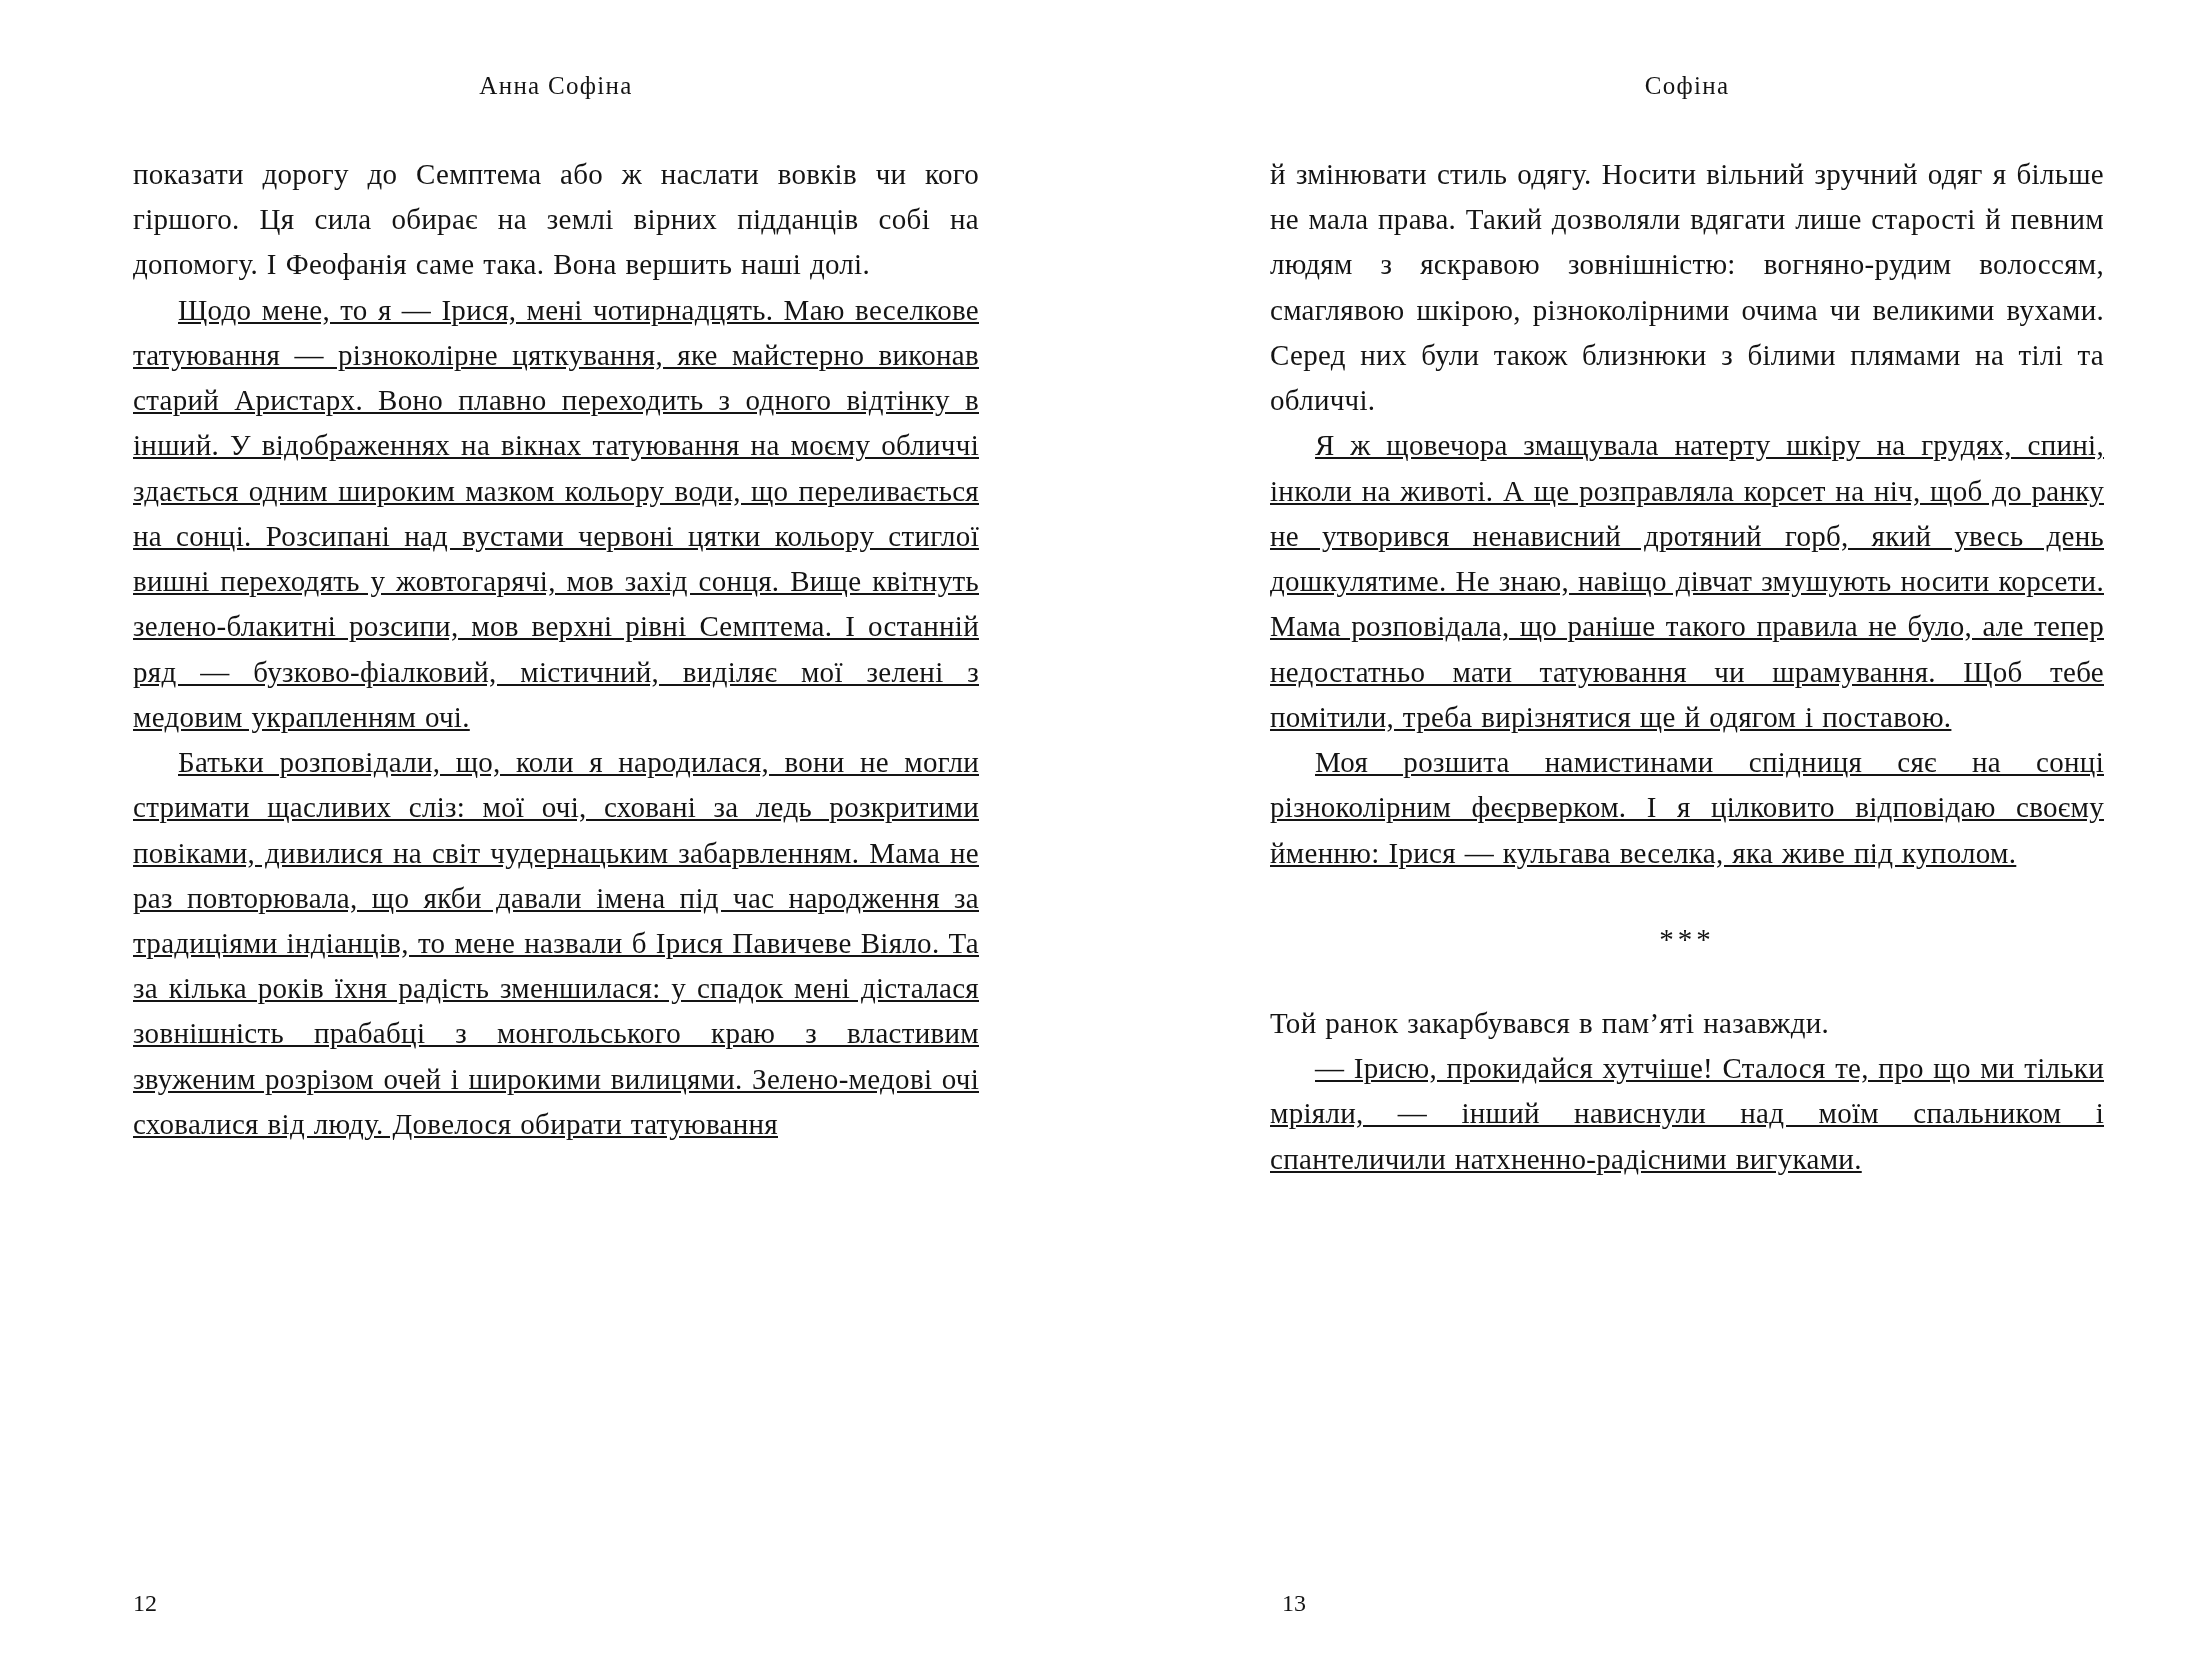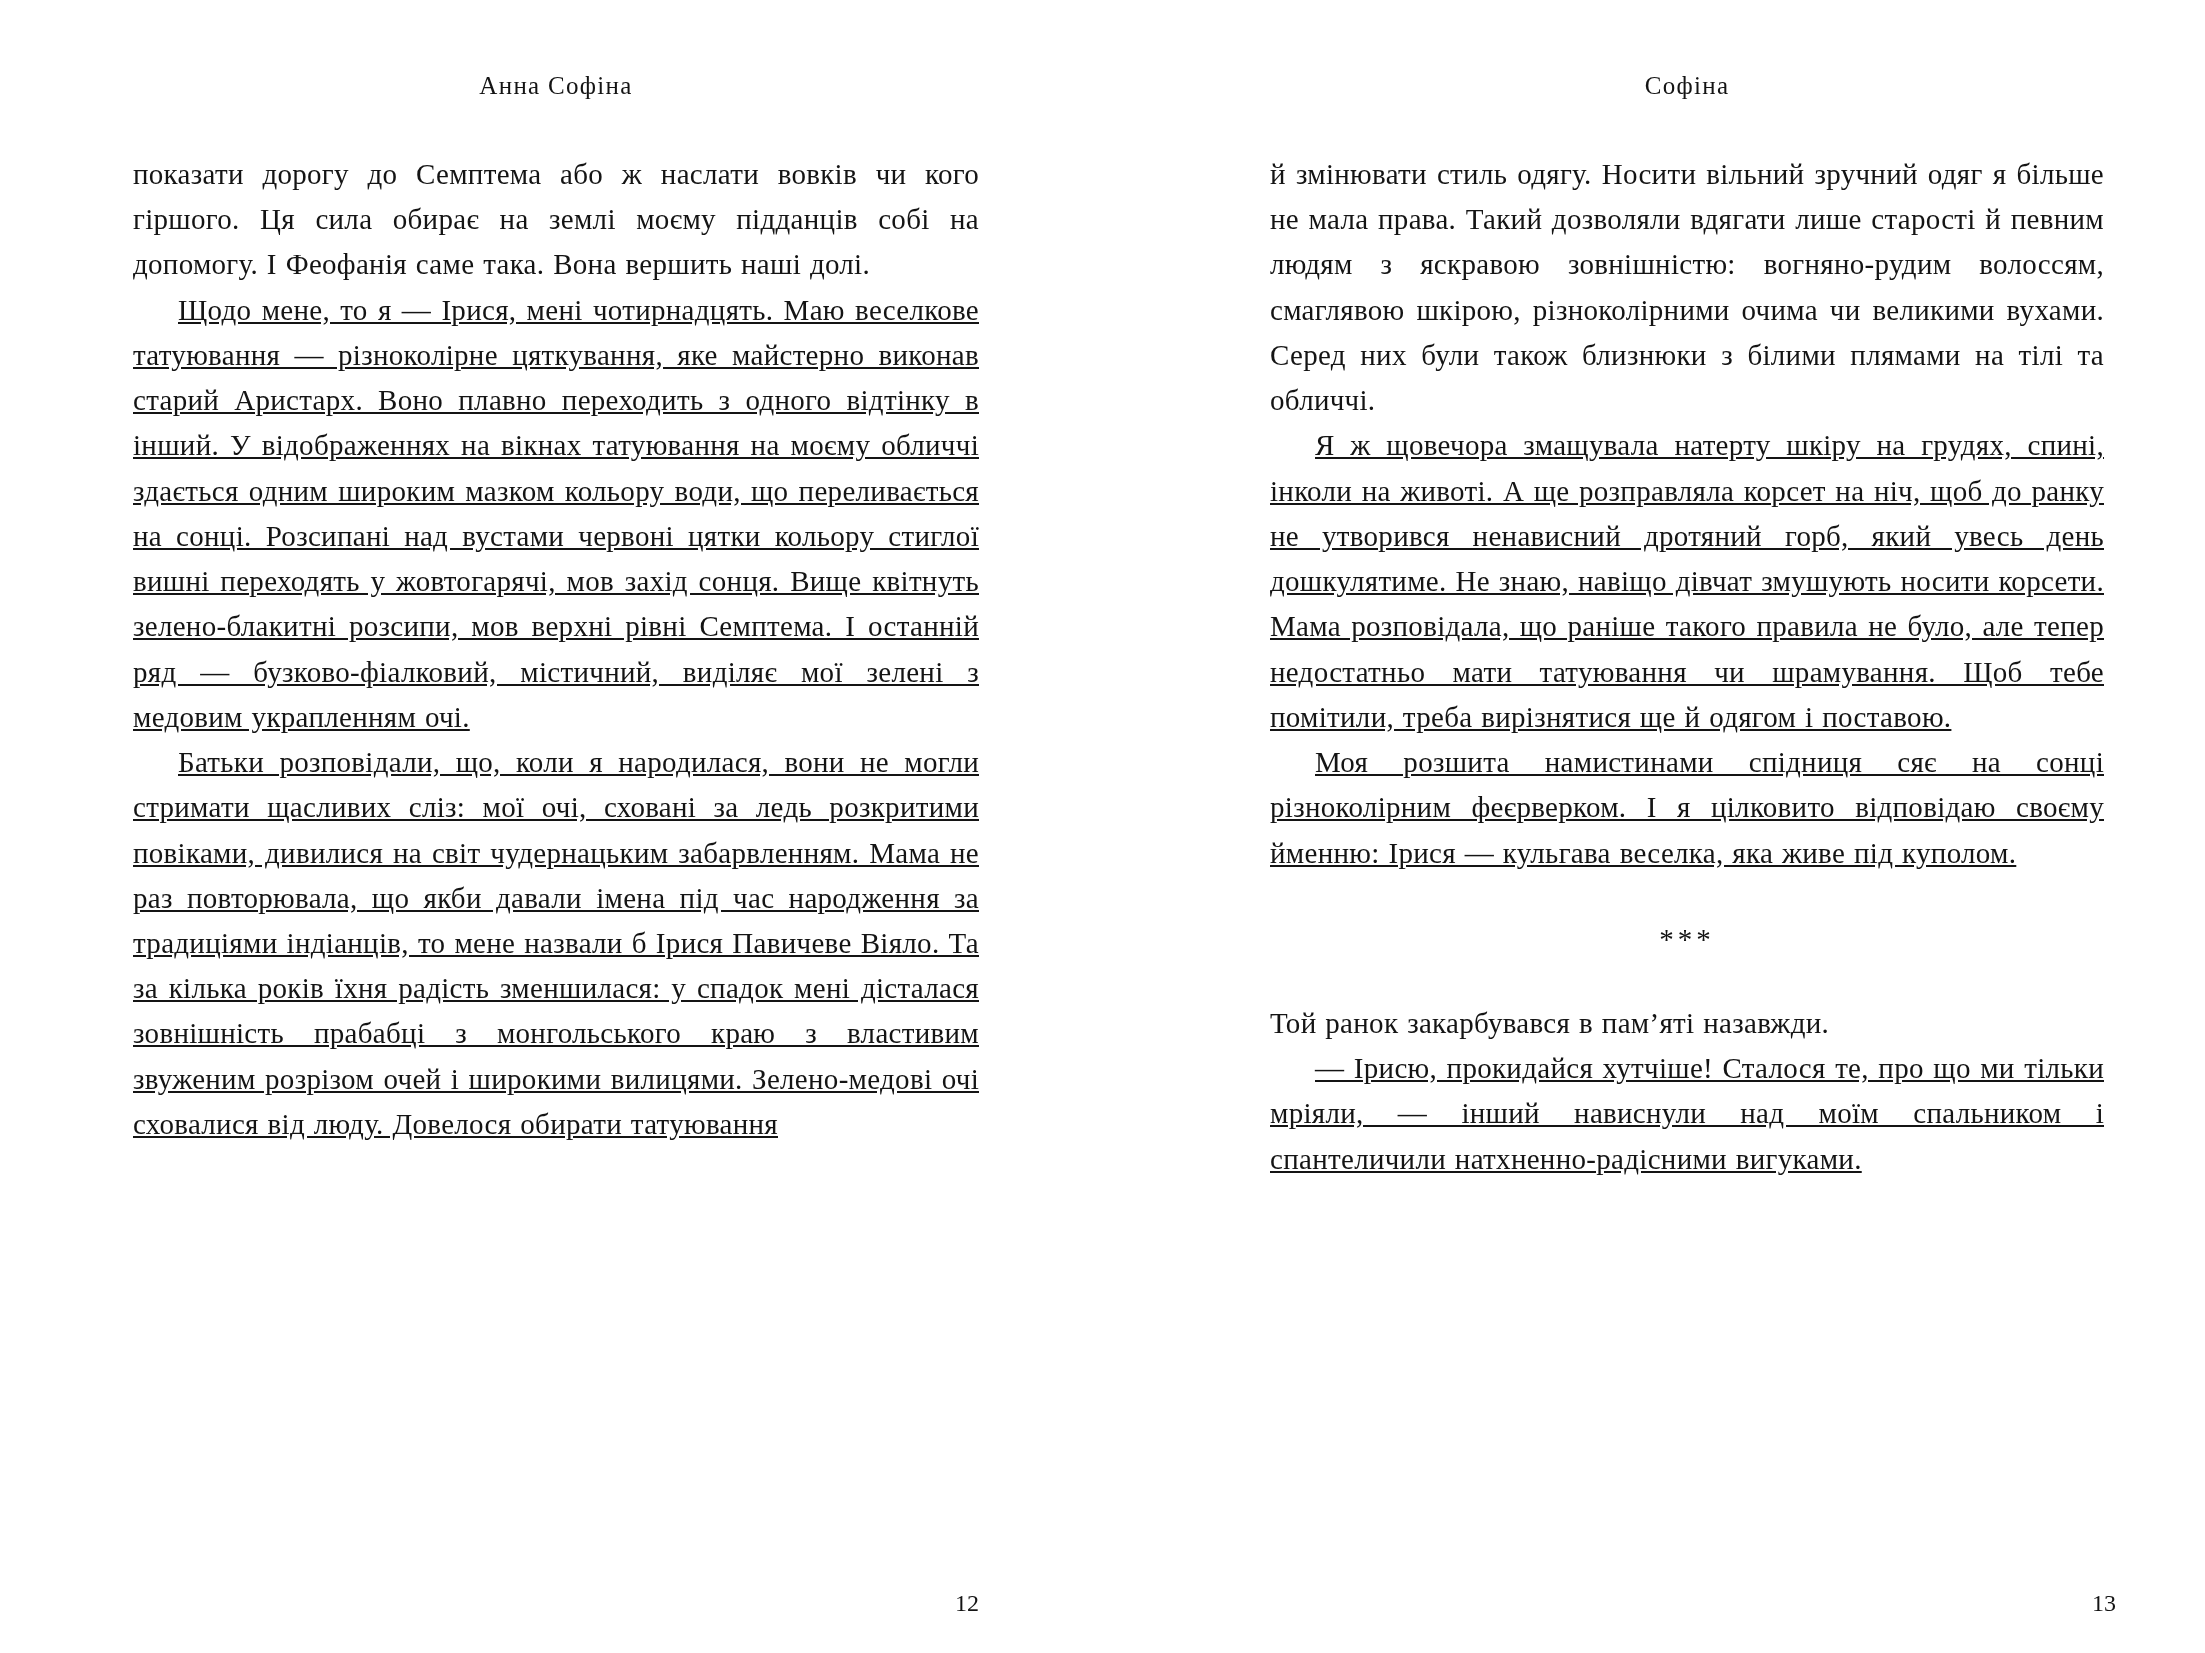--- a/index.html
+++ b/index.html
@@ -63,36 +63,36 @@
   .separator {
     text-align: center;
     font-size: 29px;
     letter-spacing: 4px;
     margin: 41px 0 39px 0;
   }
 
   .folio {
     position: absolute;
     bottom: 37px;
-    text-align: right;
+    text-align: left;
     font-size: 24px;
   }
   .page-left  .folio { left: 133px; width: 846px; }
   .page-right .folio { left: 180px; width: 834px; }
 </style>
 </head>
 <body>
 
 <div class="spread">
 
   <section class="page page-left">
     <div class="running-head">Анна Софіна</div>
 
     <div class="text-block">
-      <p>показати дорогу до Семптема або ж наслати вовків чи кого гіршого. Ця сила обирає на землі моєму підданців собі на допомогу. І Феофанія саме така. Вона вершить наші долі.</p>
+      <p>показати дорогу до Семптема або ж наслати вовків чи кого гіршого. Ця сила обирає на землі вірних підданців собі на допомогу. І Феофанія саме така. Вона вершить наші долі.</p>
       <p class="indent">Щодо мене, то я — Ірися, мені чотирнадцять. Маю веселкове татуювання — різноколірне цяткування, яке майстерно виконав старий Аристарх. Воно плавно переходить з одного відтінку в інший. У відображеннях на вікнах татуювання на моєму обличчі здається одним широким мазком кольору води, що переливається на сонці. Розсипані над вустами червоні цятки кольору стиглої вишні переходять у жовтогарячі, мов захід сонця. Вище квітнуть зелено-блакитні розсипи, мов верхні рівні Семптема. І останній ряд — бузково-фіалковий, містичний, виділяє мої зелені з медовим украпленням очі.</p>
       <p class="indent">Батьки розповідали, що, коли я народилася, вони не могли стримати щасливих сліз: мої очі, сховані за ледь розкритими повіками, дивилися на світ чудернацьким забарвленням. Мама не раз повторювала, що якби давали імена під час народження за традиціями індіанців, то мене назвали б Ірися Павичеве Віяло. Та за кілька років їхня радість зменшилася: у спадок мені дісталася зовнішність прабабці з монгольського краю з властивим звуженим розрізом очей і широкими вилицями. Зелено-медові очі сховалися від люду. Довелося обирати татуювання</p>
     </div>
 
     <div class="folio">12</div>
   </section>
 
   <section class="page page-right">
     <div class="running-head">Софіна</div>
 

